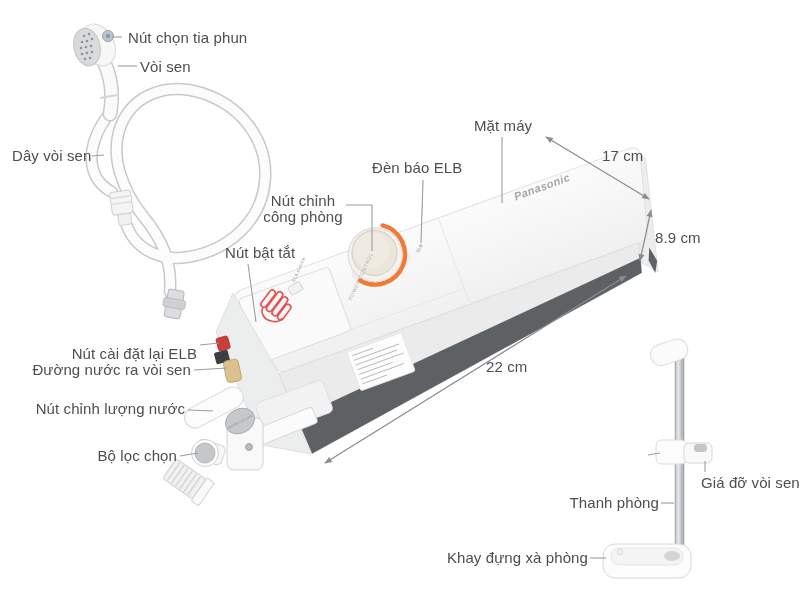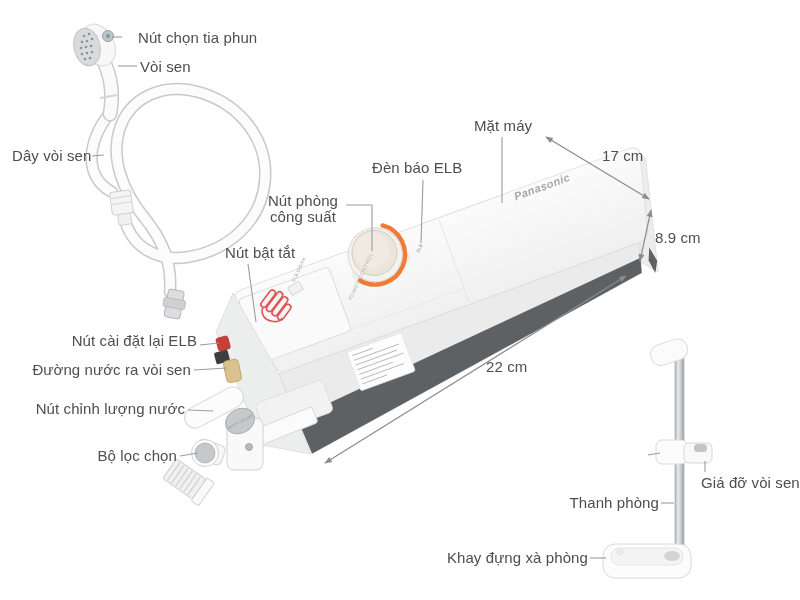--- a/index.html
+++ b/index.html
@@ -229,28 +229,28 @@
     <line x1="590" y1="558" x2="606" y2="558"></line>
   </g>
 
   <g stroke="#8c8c8e" stroke-width="1.2" fill="none">
     <line x1="546" y1="137" x2="649" y2="199" marker-start="url(#ahS)" marker-end="url(#ahE)"></line>
     <line x1="651" y1="210" x2="640" y2="261" marker-start="url(#ahS)" marker-end="url(#ahE)"></line>
     <line x1="626" y1="276" x2="325" y2="463" marker-start="url(#ahS)" marker-end="url(#ahE)"></line>
   </g>
 </svg>
 
-<div class="label" style="left:138px;top:29px">Nút chọn tia phun</div>
+<div class="label" style="left:128px;top:29px">Nút chọn tia phun</div>
 <div class="label" style="left:140px;top:58px">Vòi sen</div>
 <div class="label" style="left:12px;top:147px">Dây vòi sen</div>
 <div class="label" style="left:474px;top:117px">Mặt máy</div>
 <div class="label" style="left:372px;top:159px">Đèn báo ELB</div>
-<div class="label label--wrap" style="left:260px;top:193px">Nút phòng công suất</div>
+<div class="label label--wrap" style="left:260px;top:193px">Nút chỉnh công phòng</div>
 <div class="label" style="left:225px;top:244px">Nút bật tắt</div>
-<div class="label" style="right:603px;top:332px">Nút cài đặt lại ELB</div>
+<div class="label" style="right:603px;top:345px">Nút cài đặt lại ELB</div>
 <div class="label" style="right:609px;top:361px">Đường nước ra vòi sen</div>
 <div class="label" style="right:615px;top:400px">Nút chỉnh lượng nước</div>
 <div class="label" style="right:623px;top:447px">Bộ lọc chọn</div>
 <div class="label" style="left:486px;top:358px">22 cm</div>
 <div class="label" style="left:602px;top:147px">17 cm</div>
 <div class="label" style="left:655px;top:229px">8.9 cm</div>
 <div class="label" style="left:701px;top:474px">Giá đỡ vòi sen</div>
 <div class="label" style="right:141px;top:494px">Thanh phòng</div>
 <div class="label" style="right:212px;top:549px">Khay đựng xà phòng</div>
 

